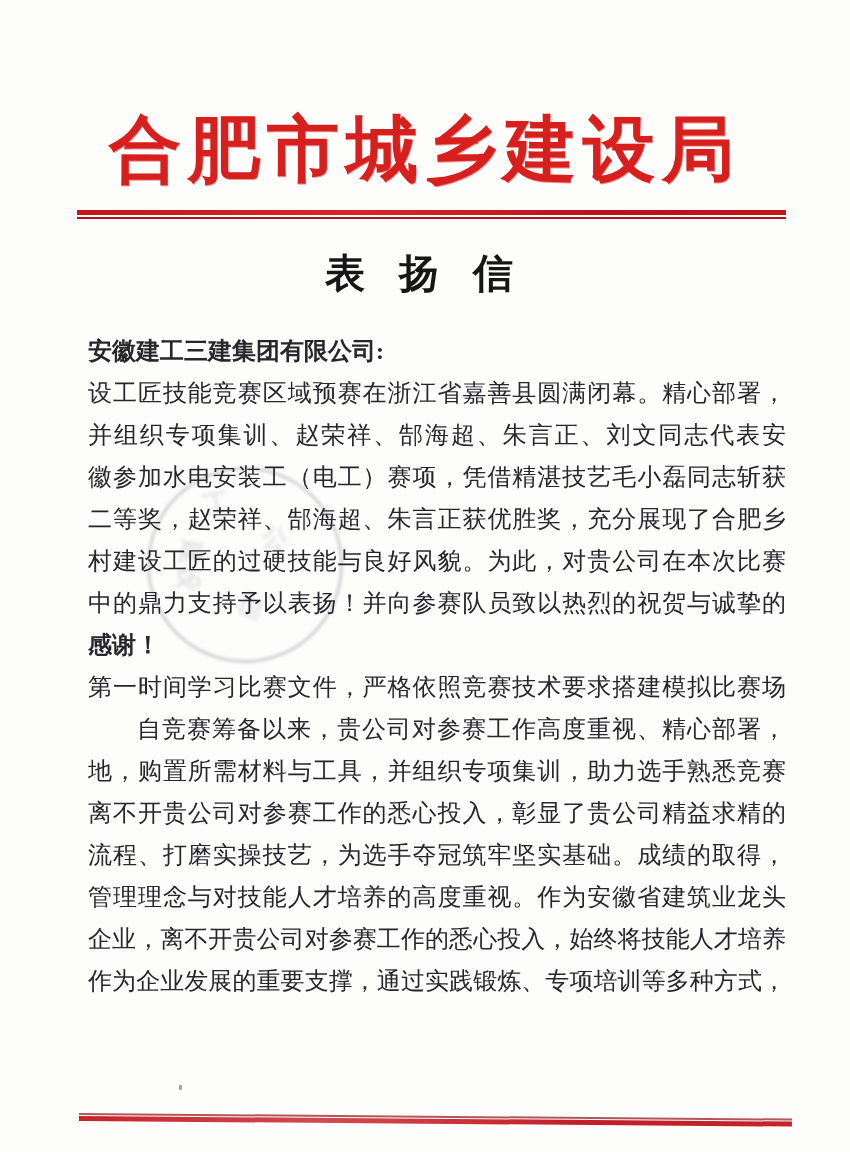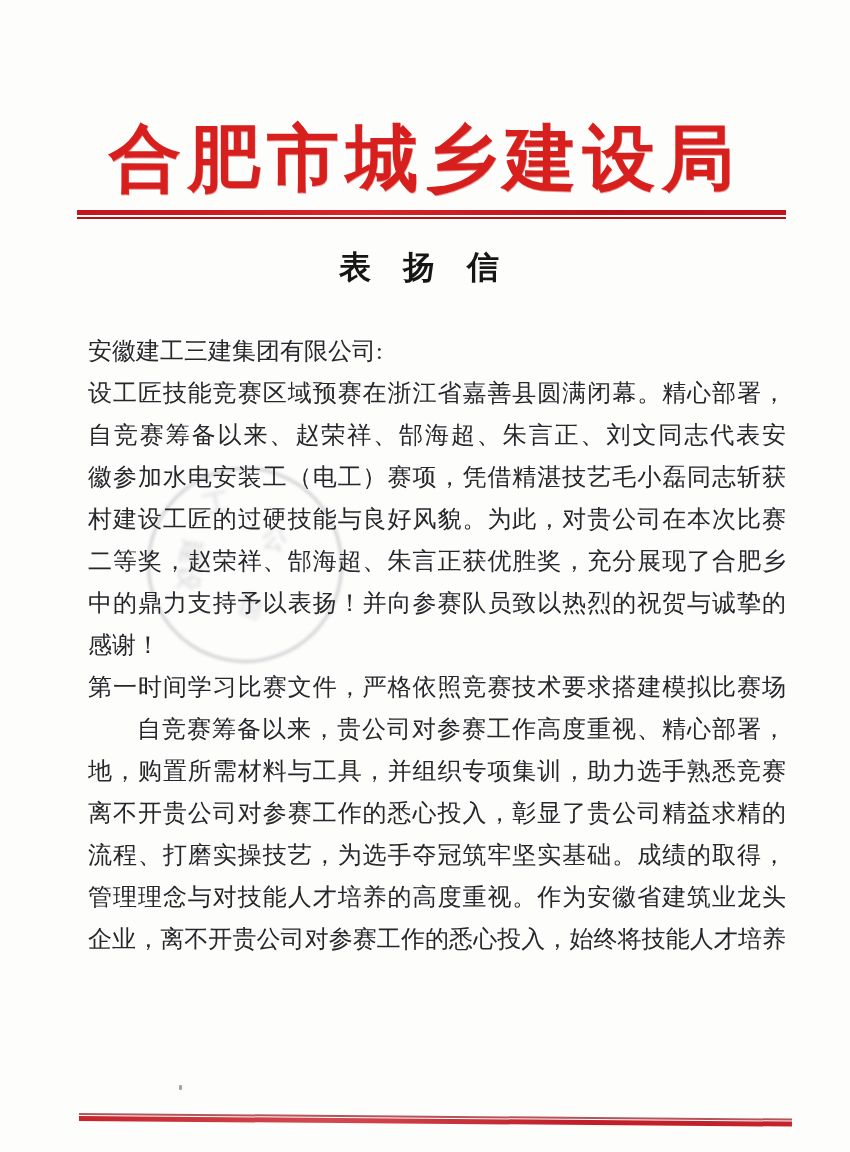--- a/index.html
+++ b/index.html
@@ -14,21 +14,21 @@
   .page {
     position: relative;
     width: 850px;
     height: 1152px;
     background: #fdfdfc;
   }
 
   
   .org-name {
     position: absolute;
-    top: 111px;
+    top: 102px;
     left: 0;
     right: 0;
     text-align: center;
     font-size: 72px;
     font-weight: bold;
     color: #d7201d;
     letter-spacing: 7px;
     text-shadow: 0.5px 0.5px 0 rgba(215,32,29,0.45);
     white-space: nowrap;
   }
@@ -48,21 +48,21 @@
     background: #b01218;
   }
 
   
   .letter-title {
     position: absolute;
     top: 246px;
     left: 0;
     right: 0;
     text-align: center;
-    font-size: 32px;
+    font-size: 40px;
     font-weight: bold;
     color: #161616;
     letter-spacing: 12px;
     white-space: nowrap;
     font-family: Liberation Serif, serif;
   }
 
   
   .seal {
     position: absolute;
@@ -105,20 +105,21 @@
   }
   .line.justify {
     text-align: justify;
     text-align-last: justify;
     text-justify: inter-character;
     white-space: normal;
   }
   .line.left {
     text-align: left;
     text-align-last: left;
+    font-weight: bold;
   }
   .line.indent { text-indent: 49px; }
 
   
   .bottom-rule {
     position: absolute;
     left: 79px;
     top: 1113px;
     width: 713px;
     transform: rotate(0.45deg);
@@ -162,33 +163,34 @@
   <div class="seal">
     <span class="smudge s1">工</span>
     <span class="smudge s2">建设</span>
     <span class="smudge s3">司</span>
     <span class="smudge s4">公</span>
   </div>
 
   <div class="body-text">
     <div class="line left">安徽建工三建集团有限公司:</div>
     <div class="line justify">设工匠技能竞赛区域预赛在浙江省嘉善县圆满闭幕。精心部署，</div>
-    <div class="line justify">自竞赛筹备以来、赵荣祥、郜海超、朱言正、刘文同志代表安</div>
+    <div class="line justify">并组织专项集训、赵荣祥、郜海超、朱言正、刘文同志代表安</div>
     <div class="line justify">徽参加水电安装工（电工）赛项，凭借精湛技艺毛小磊同志斩获</div>
+    <div class="line justify">二等奖，赵荣祥、郜海超、朱言正获优胜奖，充分展现了合肥乡</div>
     <div class="line justify">村建设工匠的过硬技能与良好风貌。为此，对贵公司在本次比赛</div>
-    <div class="line justify">二等奖，赵荣祥、郜海超、朱言正获优胜奖，充分展现了合肥乡</div>
     <div class="line justify">中的鼎力支持予以表扬！并向参赛队员致以热烈的祝贺与诚挚的</div>
     <div class="line left">感谢！</div>
     <div class="line justify">第一时间学习比赛文件，严格依照竞赛技术要求搭建模拟比赛场</div>
     <div class="line justify indent">自竞赛筹备以来，贵公司对参赛工作高度重视、精心部署，</div>
     <div class="line justify">地，购置所需材料与工具，并组织专项集训，助力选手熟悉竞赛</div>
     <div class="line justify">离不开贵公司对参赛工作的悉心投入，彰显了贵公司精益求精的</div>
     <div class="line justify">流程、打磨实操技艺，为选手夺冠筑牢坚实基础。成绩的取得，</div>
     <div class="line justify">管理理念与对技能人才培养的高度重视。作为安徽省建筑业龙头</div>
     <div class="line justify">企业，离不开贵公司对参赛工作的悉心投入，始终将技能人才培养</div>
+    <div class="line justify">作为企业发展的重要支撑，通过实践锻炼、专项培训等多种方式，</div>
   </div>
 
   <div class="speck"></div>
 
   <div class="bottom-rule">
     <div class="thin"></div>
     <div class="gap"></div>
     <div class="thick"></div>
   </div>
 

